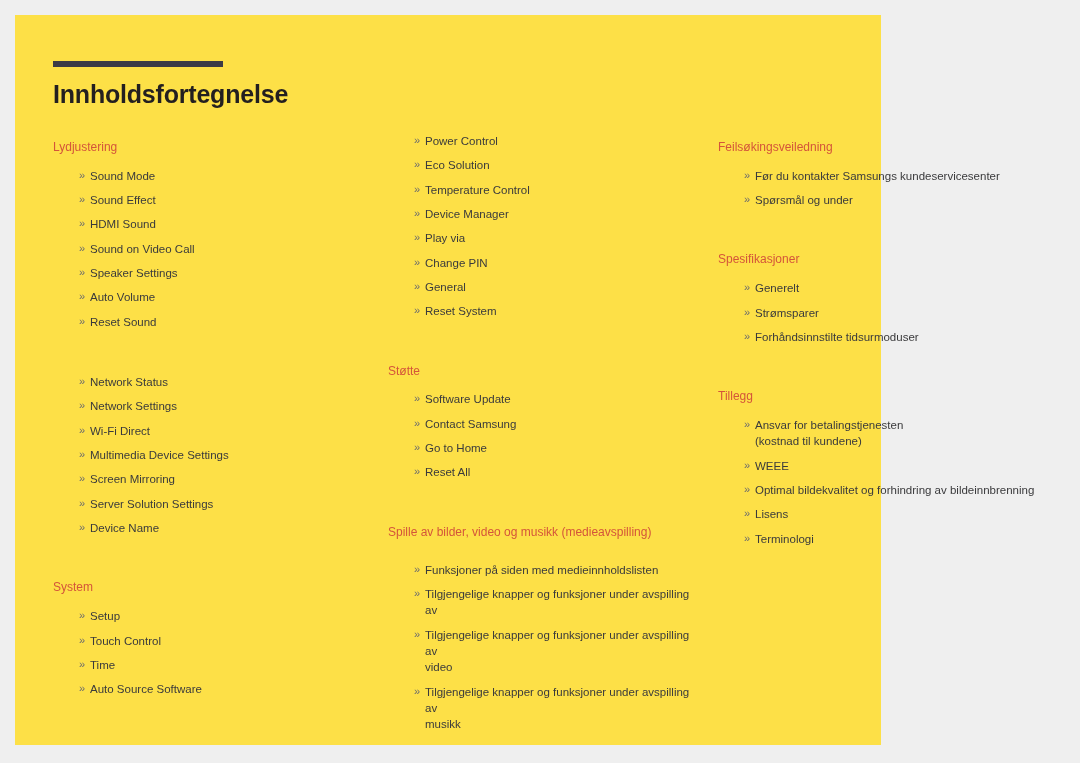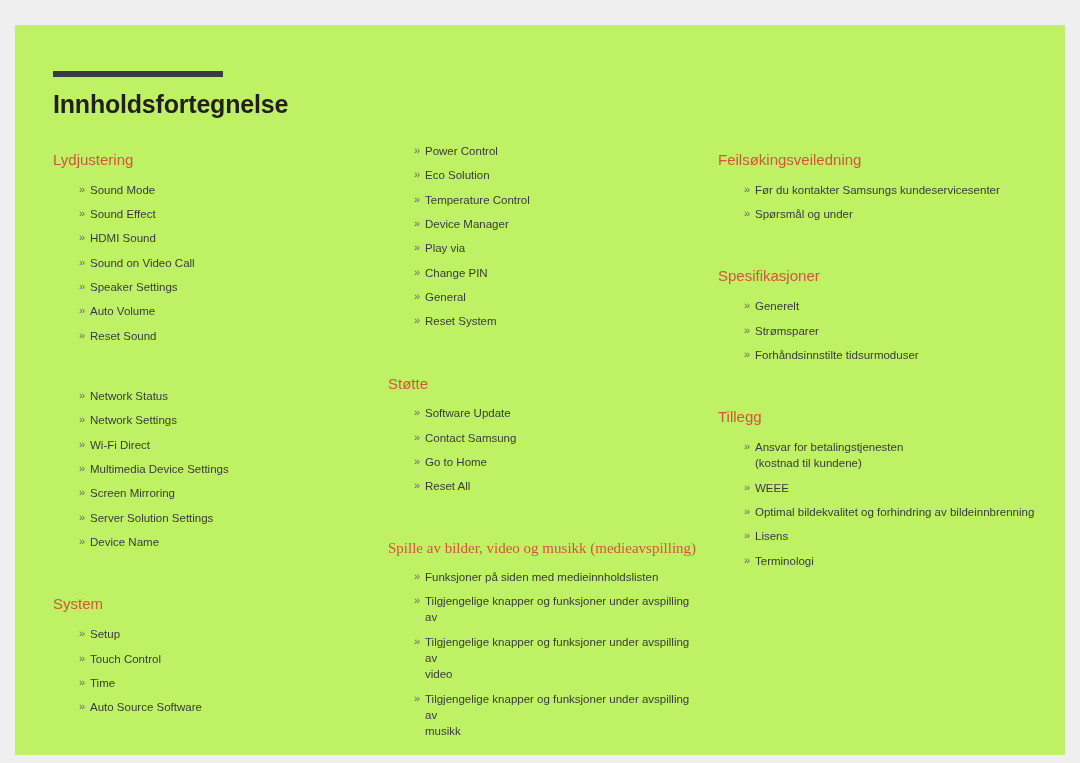--- a/index.html
+++ b/index.html
@@ -9,24 +9,24 @@
   body {
     width: 1080px;
     height: 763px;
     background: #efefef;
     font-family: "Liberation Sans", sans-serif;
     overflow: hidden;
   }
   .page {
     position: absolute;
     left: 15px;
-    top: 25px;
-    width: 1050px;
+    top: 15px;
+    width: 866px;
     height: 730px;
-    background: #bef264;
+    background: #fde047;
   }
   .header {
     position: absolute;
     left: 38px;
     top: 46px;
   }
   .header-rule {
     width: 170px;
     height: 6px;
     background: #3c3b45;
@@ -51,26 +51,26 @@
     box-sizing: border-box;
   }
   .col-1 { width: 335px; padding-right: 16px; }
   .col-2 { width: 330px; padding-right: 16px; }
   .col-3 { width: 325px; }
 
   .section + .section { margin-top: 44px; }
 
   .section-heading {
     color: #d4553a;
-    font-size: 15px;
+    font-size: 12px;
     font-weight: normal;
     line-height: 1.32;
     margin: 0 0 12px 0;
   }
-  .section-heading.two-line { margin-bottom: 10px; font-family: Liberation Serif, serif; }
+  .section-heading.two-line { margin-bottom: 21px; }
 
   .toc-list {
     list-style: none;
     margin: 0;
     padding: 0 0 0 26px;
   }
   .toc-item {
     position: relative;
     font-size: 11.5px;
     color: #3a3a3c;

